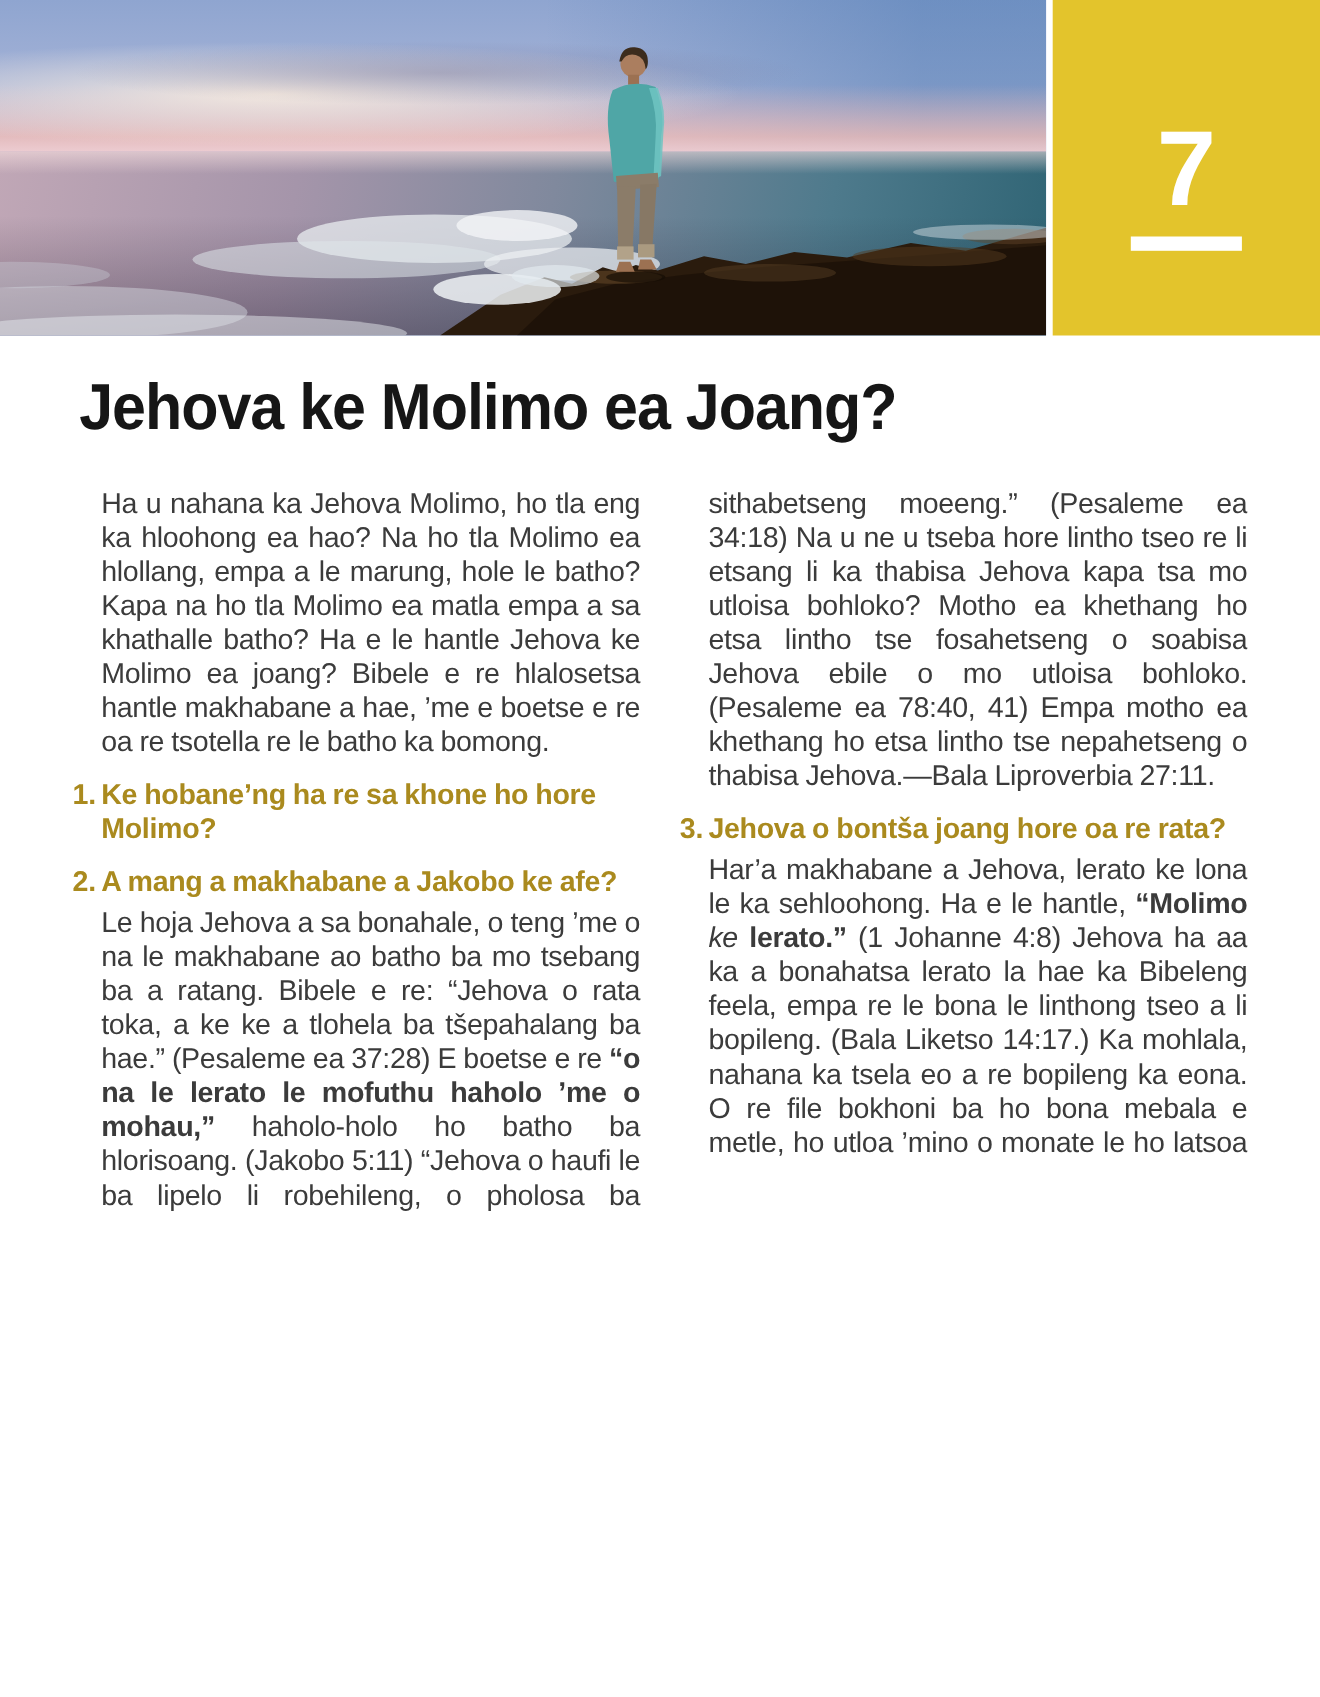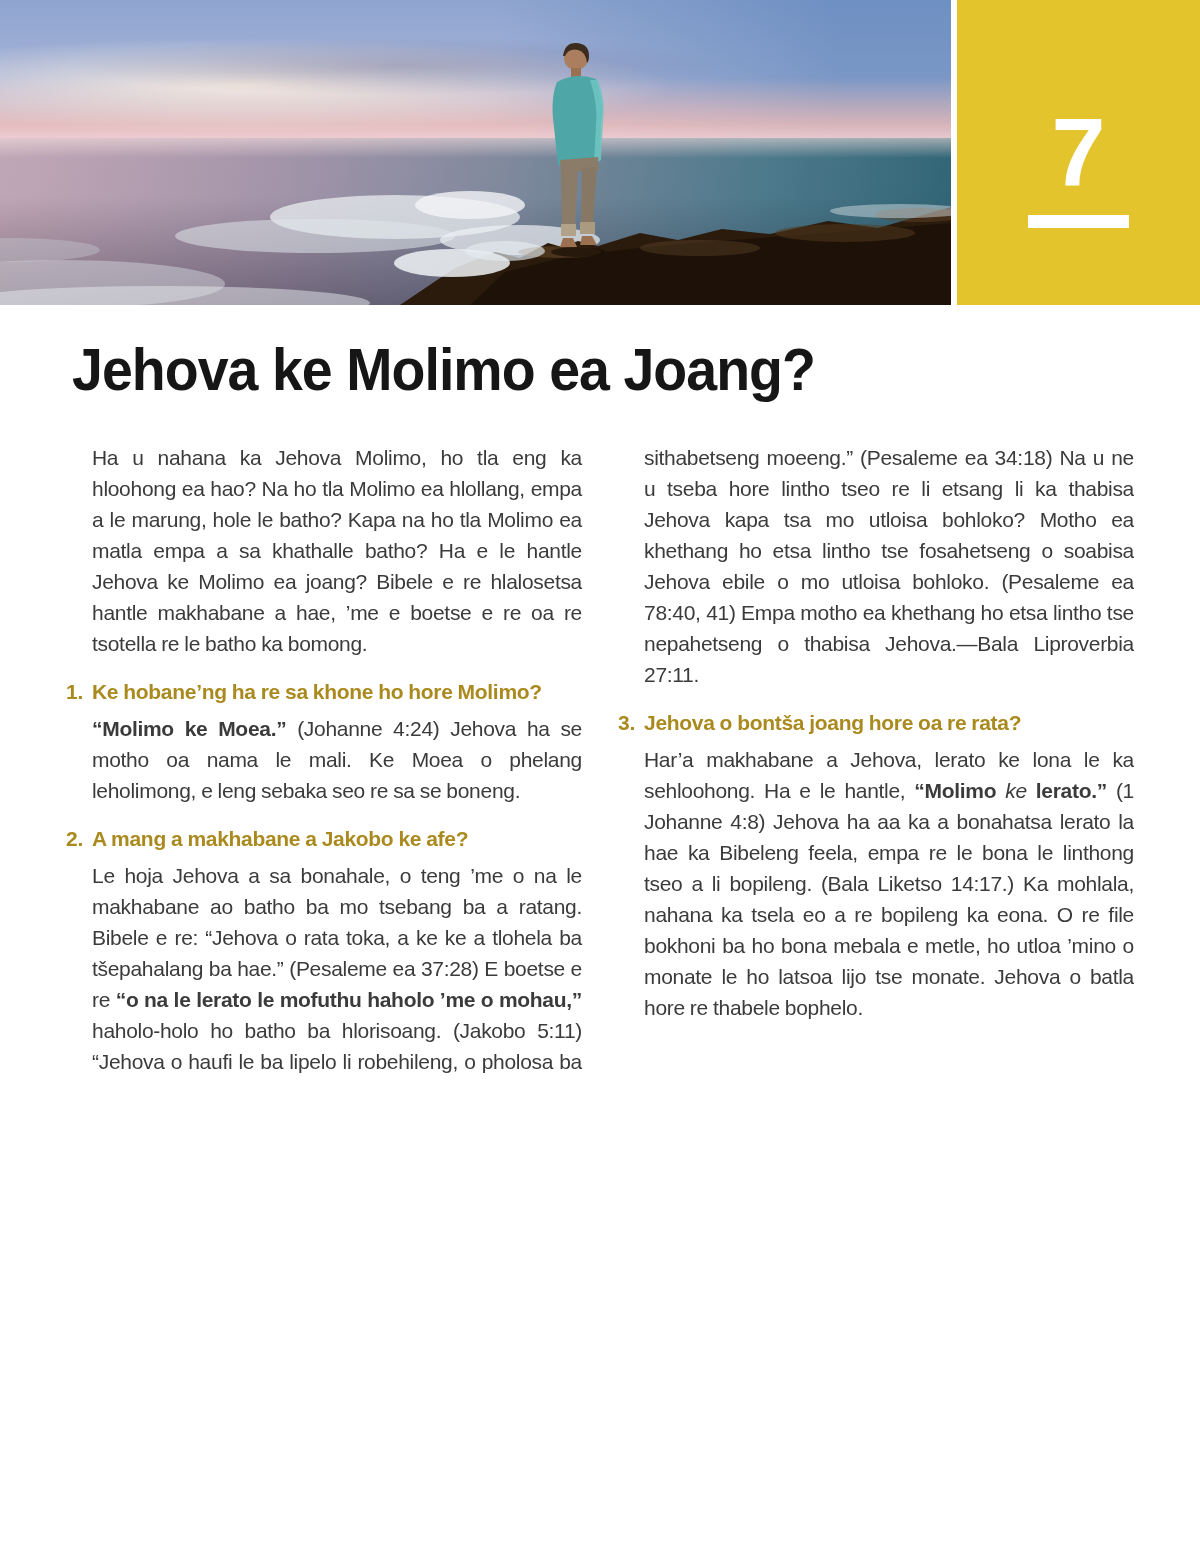--- a/index.html
+++ b/index.html
@@ -52,21 +52,21 @@
   .page-title{
     position:absolute;left:72px;top:336px;margin:0;
     font-size:59px;font-weight:700;letter-spacing:-1px;color:var(--title-text);
     transform:scaleX(0.94);transform-origin:left center;white-space:nowrap;
   }
 
   
   .article{
     position:absolute;left:66px;top:442px;width:1068px;height:662px;
     column-count:2;column-gap:36px;column-fill:auto;overflow:hidden;
-    font-size:21px;line-height:31px;letter-spacing:-0.3px;word-spacing:-0.5px;
+    font-size:26px;line-height:31px;letter-spacing:-0.3px;word-spacing:-0.5px;
     color:var(--body-text);text-align:justify;
   }
   .article p{margin:0;padding-left:26px;}
   .q-heading{
     position:relative;margin:17px 0 6px 0;padding-left:26px;
     font-weight:700;color:var(--heading-gold);text-align:left;
   }
   .q-num{position:absolute;left:0;top:0;}
   .bold{font-weight:700;}
   .bold-italic{font-weight:400;font-style:italic;}
@@ -124,21 +124,20 @@
 </div>
 
 <h1 class="page-title">Jehova ke Molimo ea Joang?</h1>
 
 <div class="article">
   <p>Ha u nahana ka Jehova Molimo, ho tla eng ka hloohong ea hao? Na ho tla Molimo ea hlollang, empa a le marung, hole le batho? Kapa na ho tla Molimo ea matla empa a sa khathalle batho? Ha e le hantle Jehova ke Molimo ea joang? Bibele e re hlalosetsa hantle makhabane a hae, ’me e boetse e re oa re tsotella re le batho ka bomong.</p>
 
   <div class="q-heading">
     <span class="q-num">1.</span><span>Ke hobane’ng ha re sa khone ho hore Molimo?</span>
   </div>
-  <p><span class="bold">“Molimo ke Moea.”</span><span class="normal"> (Johanne 4:24) Jehova ha se motho oa nama le mali. Ke Moea o phelang leholimong, e leng sebaka seo re sa se boneng.</span></p>
 
   <div class="q-heading">
     <span class="q-num">2.</span><span>A mang a makhabane a Jakobo ke afe?</span>
   </div>
   <p><span class="normal">Le hoja Jehova a sa bonahale, o teng ’me o na le makhabane ao batho ba mo tsebang ba a ratang. Bibele e re: “Jehova o rata toka, a ke ke a tlohela ba tšepahalang ba hae.” (Pesaleme ea 37:28) E boetse e re </span><span class="bold">“o na le lerato le mofuthu haholo ’me o mohau,”</span><span class="normal"> haholo-holo ho batho ba hlorisoang. (Jakobo 5:11) “Jehova o haufi le ba lipelo li robehileng, o pholosa ba sithabetseng moeeng.” (Pesaleme ea 34:18) Na u ne u tseba hore lintho tseo re li etsang li ka thabisa Jehova kapa tsa mo utloisa bohloko? Motho ea khethang ho etsa lintho tse fosahetseng o soabisa Jehova ebile o mo utloisa bohloko. (Pesaleme ea 78:40, 41) Empa motho ea khethang ho etsa lintho tse nepahetseng o thabisa Jehova.—Bala Liproverbia 27:11.</span></p>
 
   <div class="q-heading">
     <span class="q-num">3.</span><span>Jehova o bontša joang hore oa re rata?</span>
   </div>
   <p><span class="normal">Har’a makhabane a Jehova, lerato ke lona le ka sehloohong. Ha e le hantle, </span><span class="bold">“Molimo </span><span class="bold-italic">ke</span><span class="bold"> lerato.”</span><span class="normal"> (1 Johanne 4:8) Jehova ha aa ka a bonahatsa lerato la hae ka Bibeleng feela, empa re le bona le linthong tseo a li bopileng. (Bala Liketso 14:17.) Ka mohlala, nahana ka tsela eo a re bopileng ka eona. O re file bokhoni ba ho bona mebala e metle, ho utloa ’mino o monate le ho latsoa lijo tse monate. Jehova o batla hore re thabele bophelo.</span></p>

